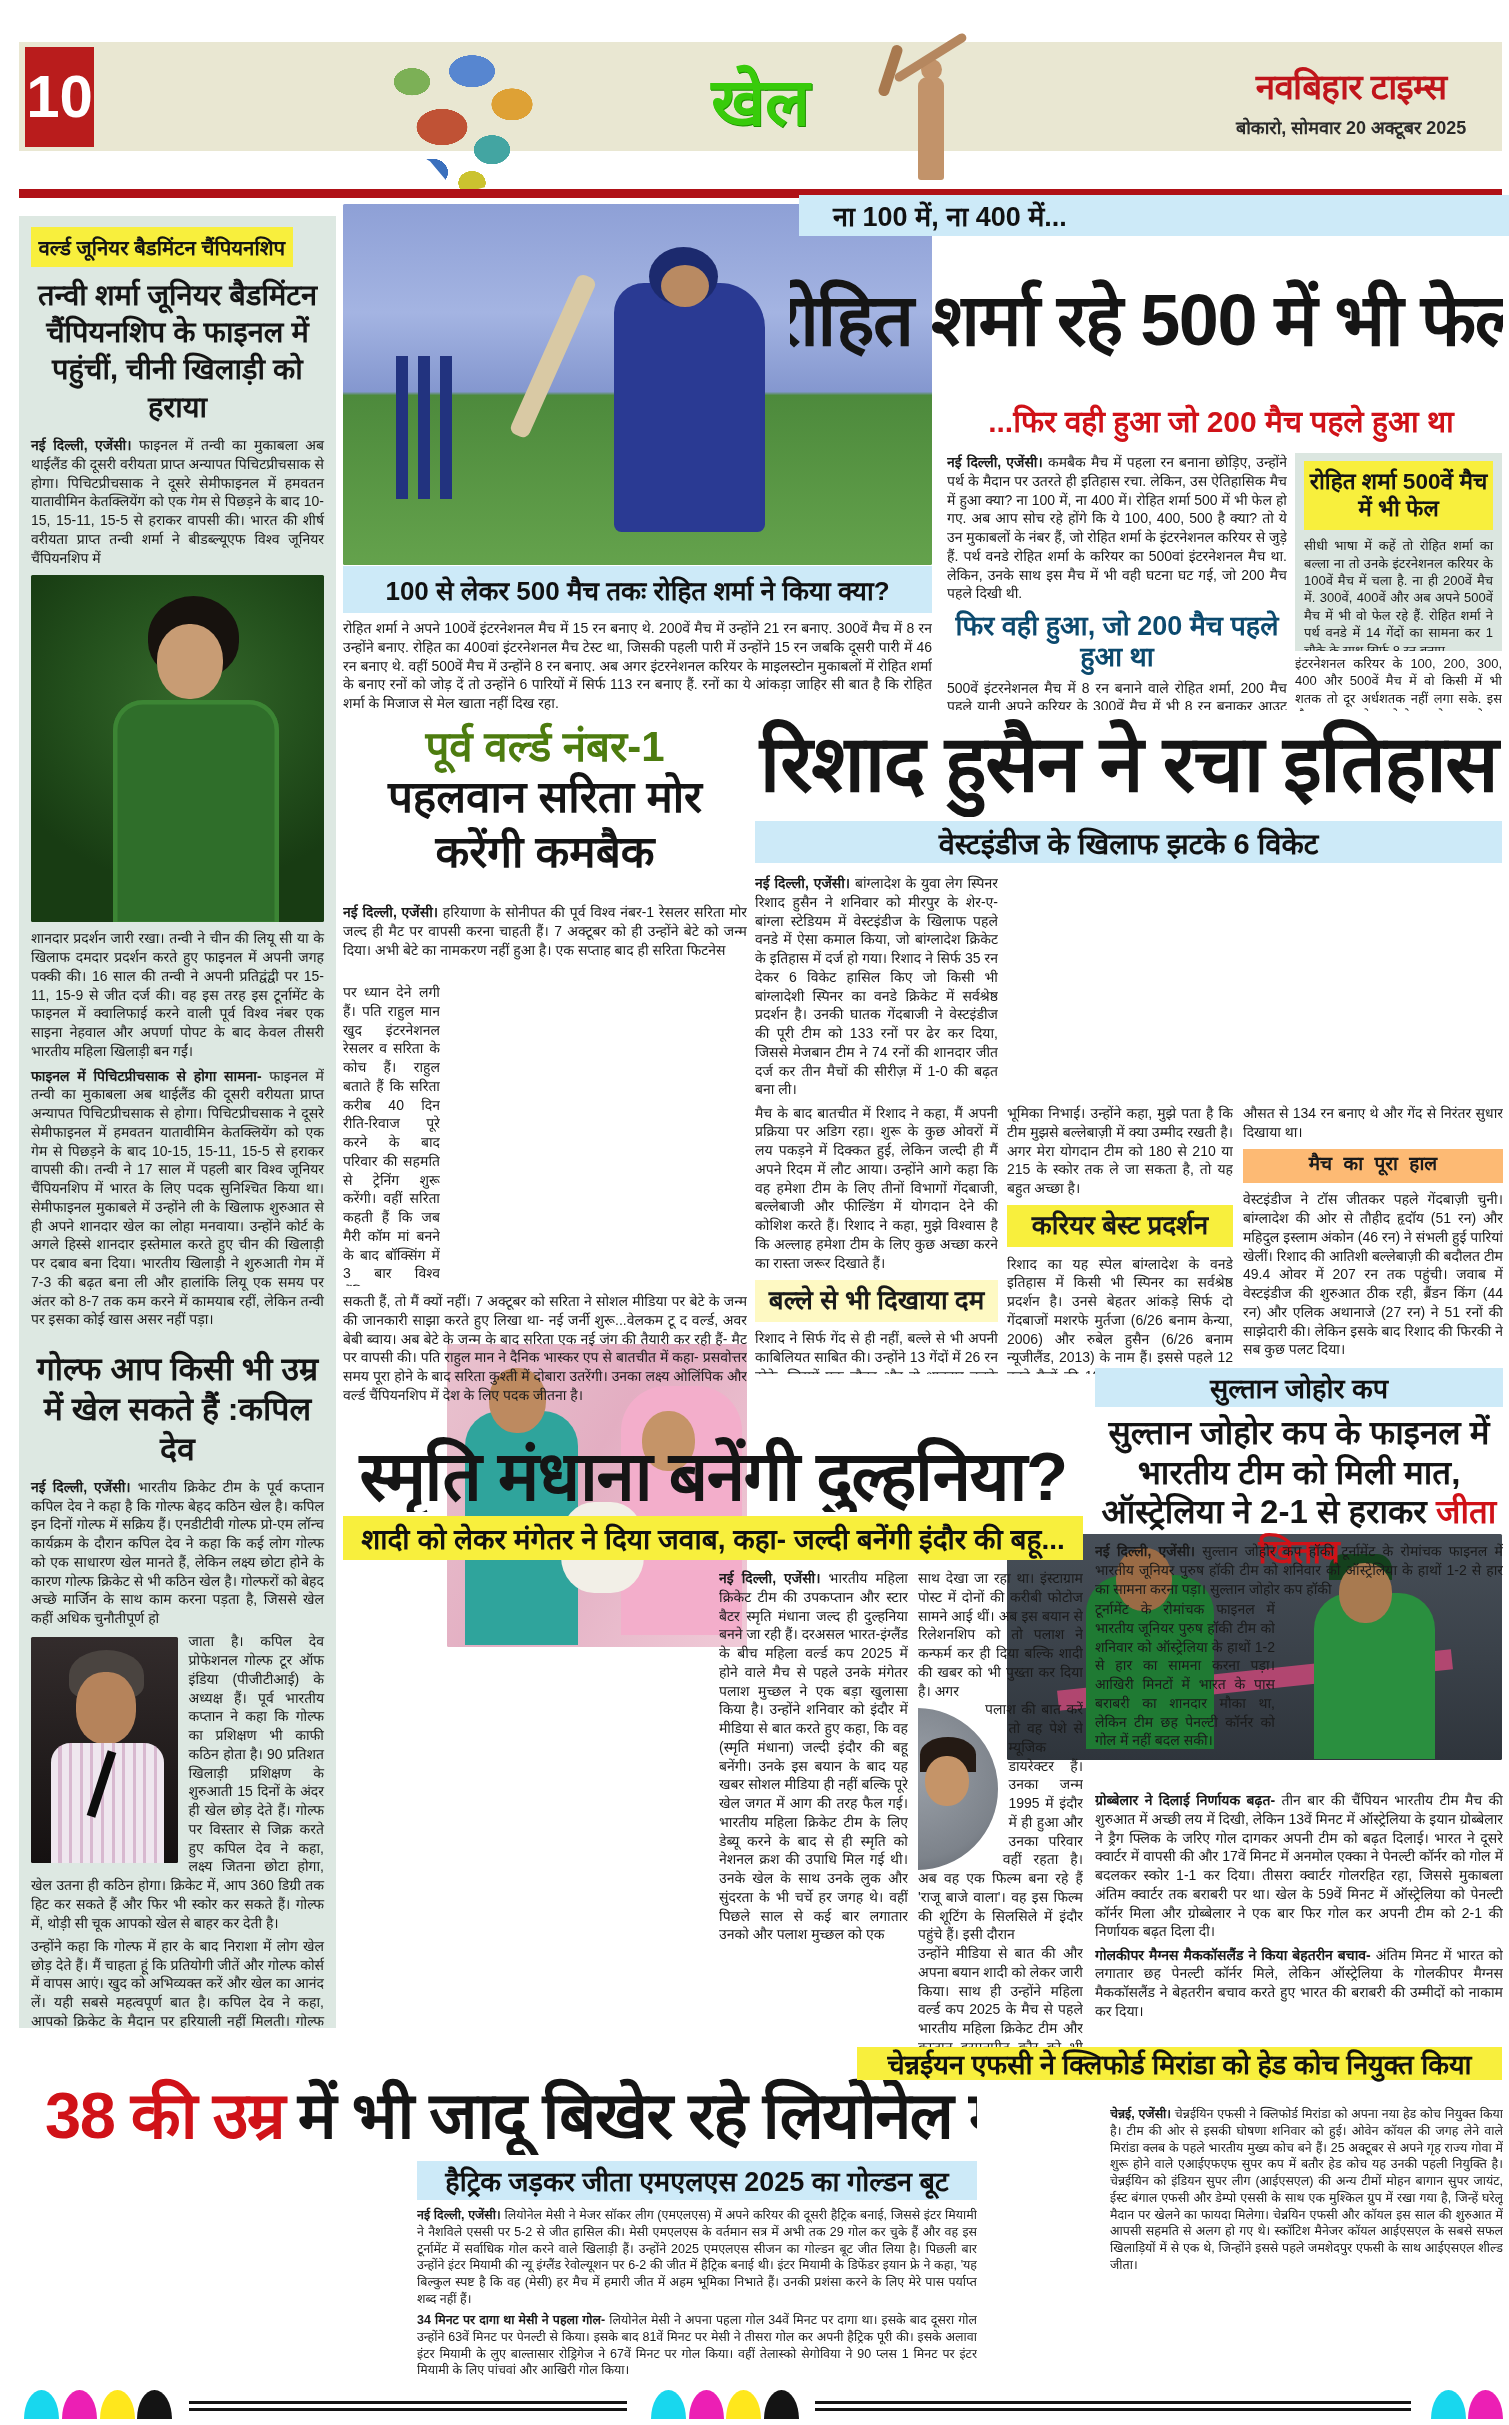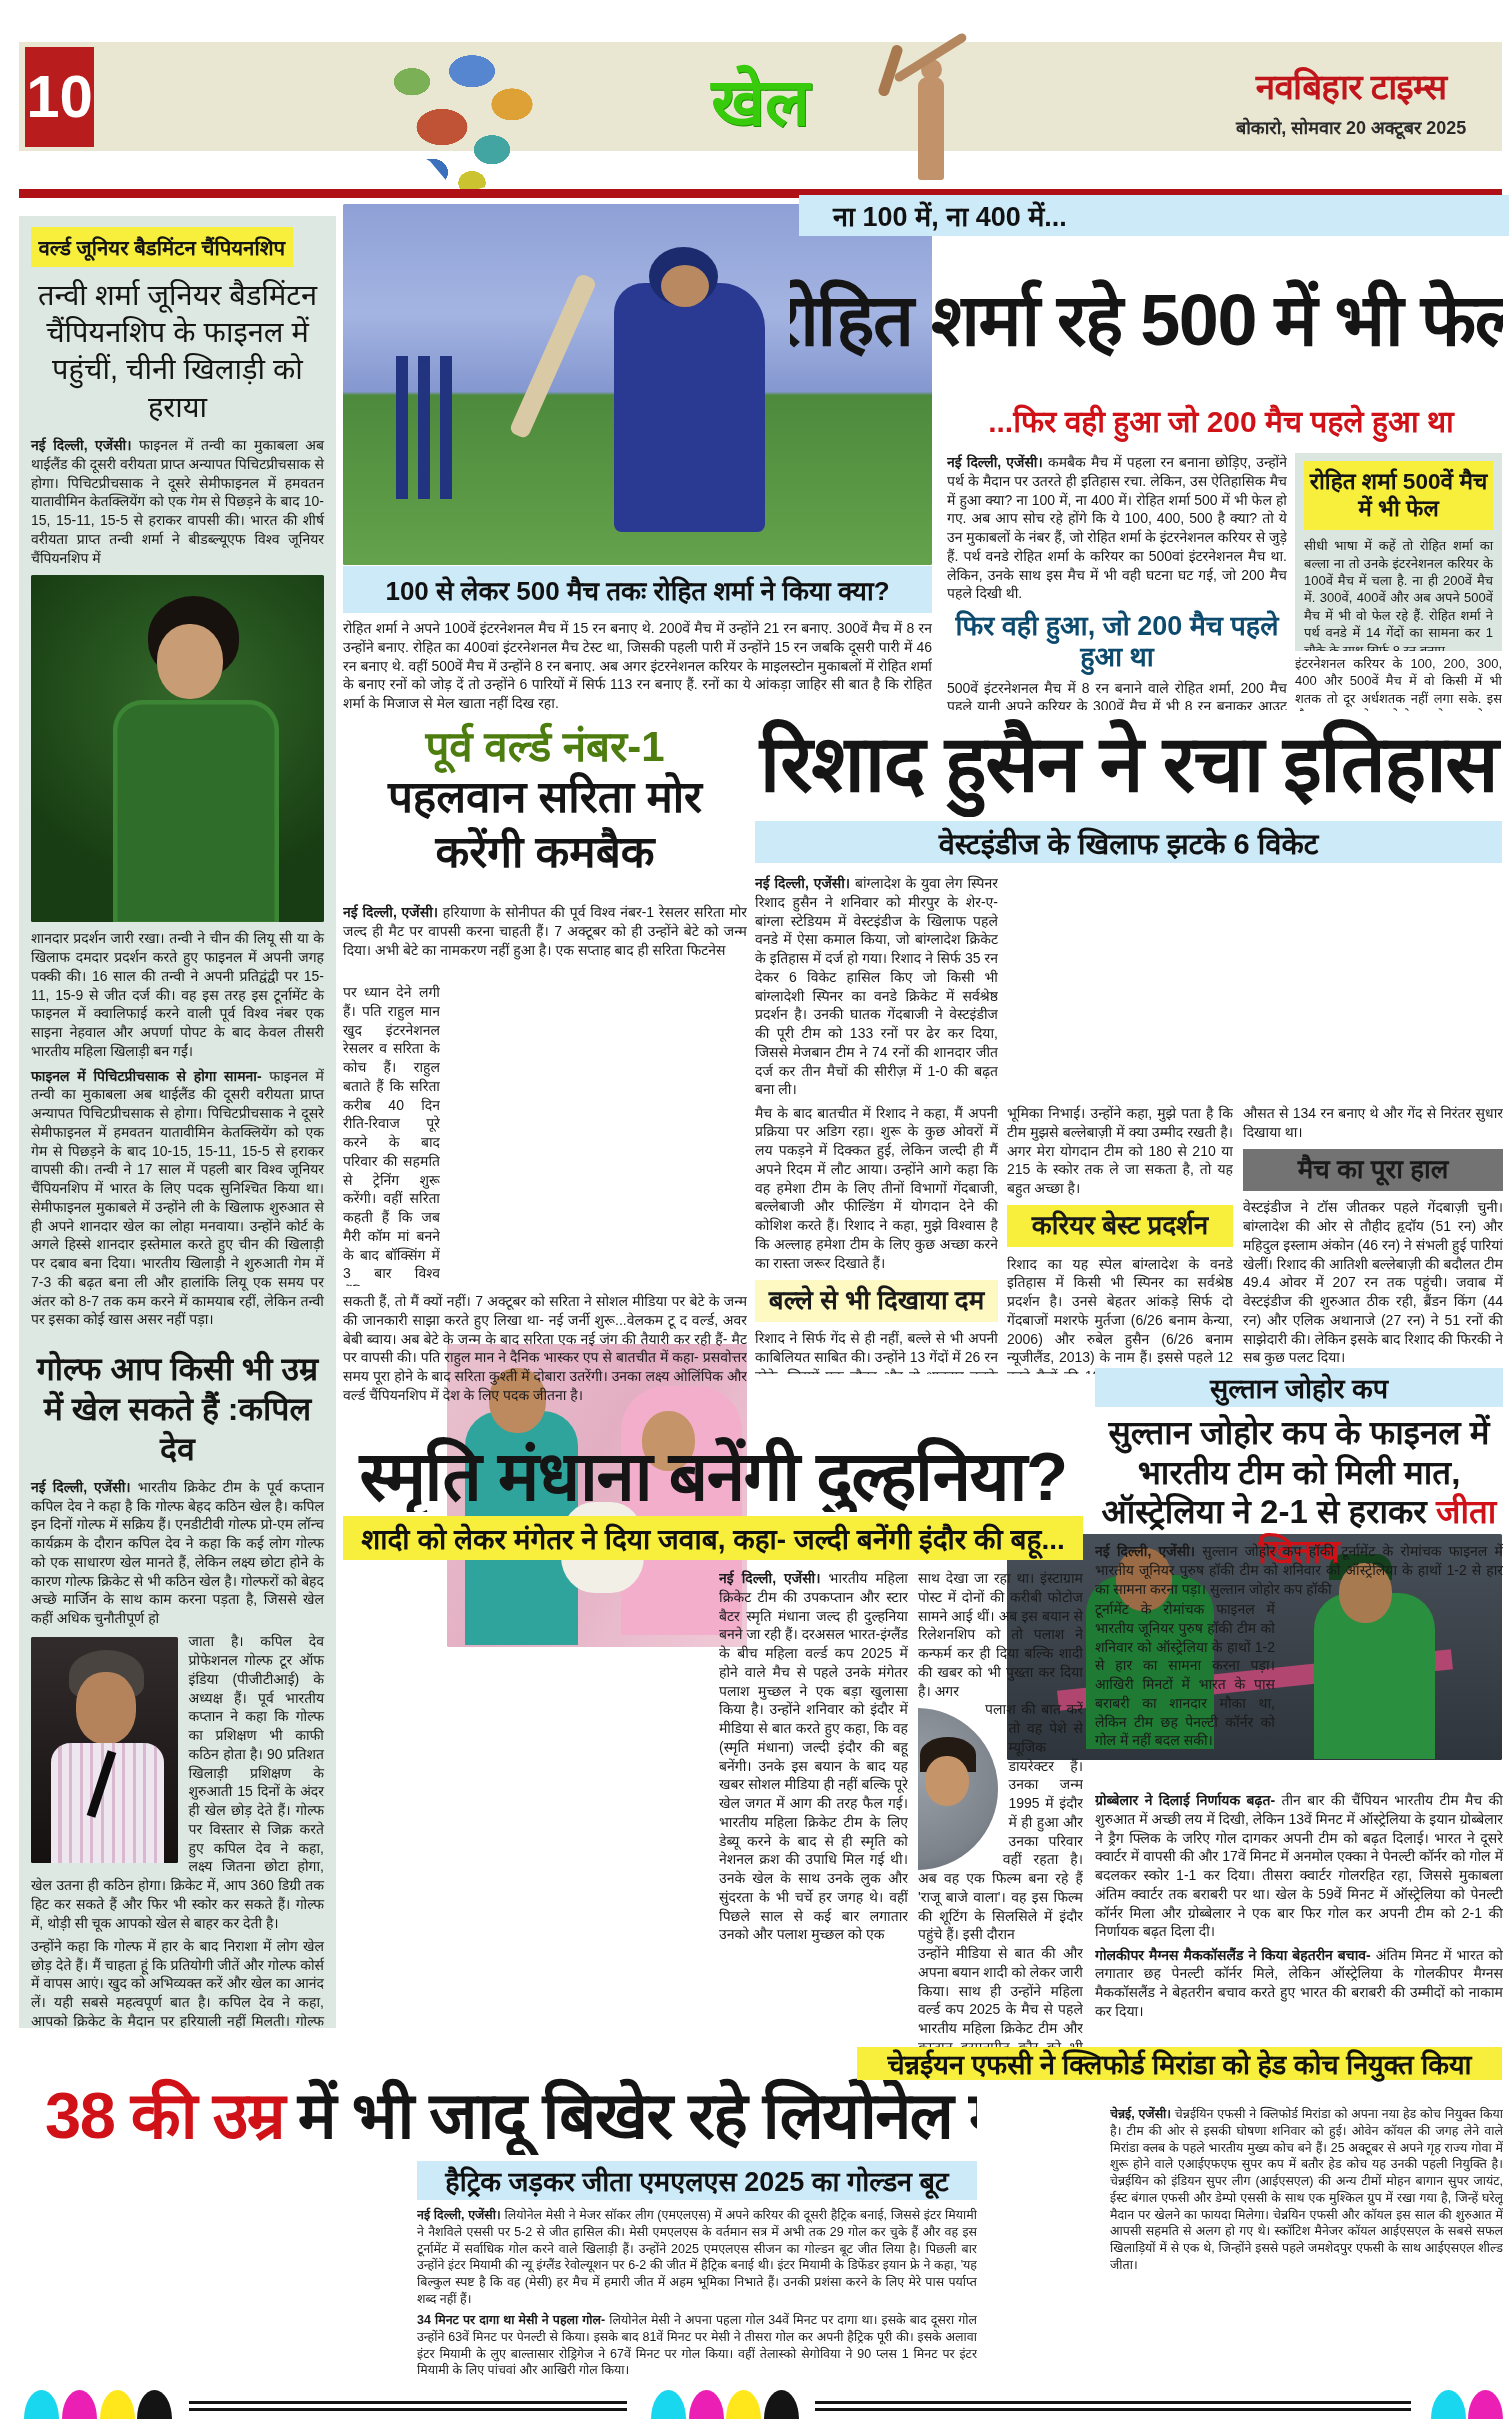--- a/index.html
+++ b/index.html
@@ -35,21 +35,21 @@
   .b{font-size:14px;line-height:1.34;text-align:justify;color:#1a1a1a;}
   .b p{margin:0 0 4.5px 0;}
   .dl{font-weight:bold;}
   .strip{display:flex;align-items:center;justify-content:center;font-weight:800;color:#111;}
   .blue{background:#cdeaf8;}
   .yellow{background:#f8ef3d;}
   .clip{overflow:hidden;}
   
   .leftcol{left:19px;top:216px;width:317px;height:1812px;background:#dde8e2;padding:10.6px 12px;box-sizing:border-box;overflow:hidden;}
   .leftcol .kick{background:#f8ef3d;font-size:20.4px;font-weight:800;padding:6px 7.5px;display:inline-block;margin-bottom:10.6px;}
-  .leftcol h1{font-size:29px;line-height:1.28;margin:0 0 10.6px 0;text-align:center;font-weight:400;}
+  .leftcol h1{font-size:29px;line-height:1.28;margin:0 0 10.6px 0;text-align:center;font-weight:700;}
   .ph{position:relative;overflow:hidden;border-radius:1.5px;}
   .ph i{position:absolute;display:block;}
   .ph-tanvi{width:100%;height:347px;margin:7.5px 0;
      background:radial-gradient(70% 55% at 55% 35%,#35682b 0%,#24511d 55%,#183c13 100%);}
   .ph-tanvi .hair{left:40%;top:6%;width:91px;height:83px;border-radius:50% 50% 45% 45%;background:#17120e;}
   .ph-tanvi .face{left:43%;top:14%;width:66px;height:75px;border-radius:48%;background:#c89c74;}
   .ph-tanvi .torso{left:28%;top:36%;width:166px;height:226px;border-radius:30px 30px 0 0;background:#2f6e2a;
      box-shadow:inset 0 0 0 4.5px #3c8534;}
   .golfhead{font-size:32px;font-weight:800;line-height:1.25;margin:19.6px 0 9px 0;text-align:center;}
   .ph-kapil{float:left;width:147px;height:226px;margin:4.5px 10.6px 4.5px 0;
@@ -104,21 +104,21 @@
      background:linear-gradient(180deg,#474f58 0%,#3a4149 55%,#2f353c 100%);}
   .ph-rishad .p1{left:16%;top:18%;width:128px;height:174px;border-radius:38px 38px 0 0;background:#1f7a33;}
   .ph-rishad .f1{left:22%;top:6%;width:56px;height:63px;border-radius:48%;background:#9a6b45;}
   .ph-rishad .p2{left:62%;top:26%;width:121px;height:166px;border-radius:36px 36px 0 0;background:#2a8f3f;}
   .ph-rishad .f2{left:67%;top:13%;width:53px;height:60px;border-radius:48%;background:#a87a50;}
   .ph-rishad .cap{left:65%;top:9%;width:63px;height:26px;border-radius:15px 15px 0 0;background:#14401d;}
   .ph-rishad .sash{left:10%;top:60%;width:80%;height:19.6px;background:#d0497a;transform:rotate(-6deg);opacity:.8;}
   .ris-col2{left:1007px;top:1104px;width:226px;height:270px;}
   .ris-col2 .subbar{font-size:26px;background:#f8ef3d;}
   .ris-col3{left:1243px;top:1104px;width:260px;height:270px;}
-  .ris-col3 .subbar{font-size:26px;background:#737373;}
+  .ris-col3 .subbar{font-size:19px;background:#fdba74;font-family:Liberation Mono, monospace;}
   
   .smr-head{left:343px;top:1433px;width:740px;height:79px;display:flex;align-items:center;justify-content:center;
      font-size:69px;font-weight:800;white-space:nowrap;overflow:hidden;letter-spacing:-1.5px;}
   .smr-strip{left:343px;top:1516px;width:740px;height:44px;font-size:28px;}
   .smr-col1{left:719px;top:1569px;width:189px;height:492px;}
   .smr-col2{left:918px;top:1569px;width:165px;height:492px;}
   .inset{float:left;width:168px;height:168px;border-radius:50%;margin:4.5px 7.5px 4.5px -85px;
      shape-outside:circle(52%);border:3px solid #fff;box-sizing:border-box;
      background:radial-gradient(75% 75% at 50% 40%,#9aa0a8 0%,#7d838b 70%,#5f646b 100%);position:relative;overflow:hidden;}
   .inset .c2{position:absolute;left:55%;top:30%;width:44px;height:50px;border-radius:48%;background:#c59468;}

